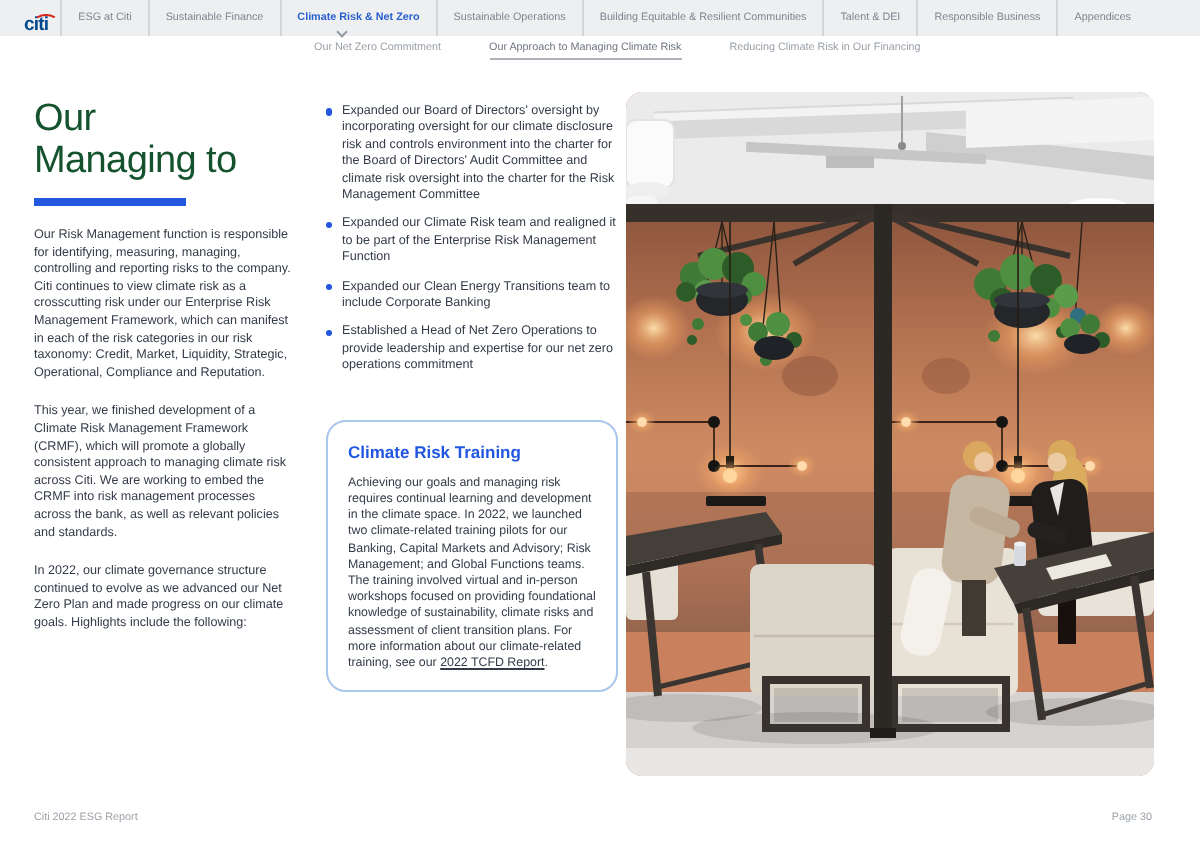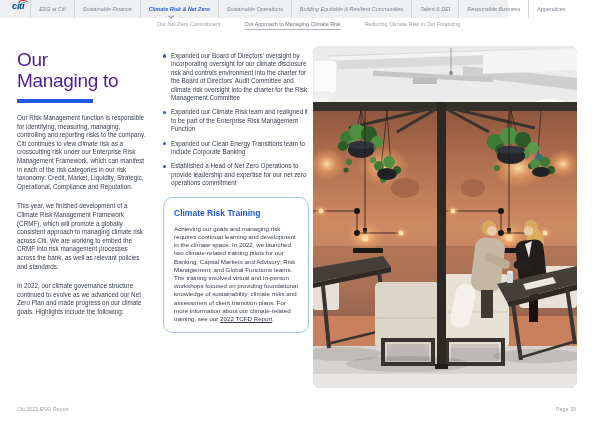--- a/index.html
+++ b/index.html
@@ -1,53 +1,53 @@
 <!DOCTYPE html>
 <html><head>
 <meta charset="utf-8">
 <style>
   * { margin:0; padding:0; box-sizing:border-box; }
   html,body { width:600px; height:425px; background:#ffffff; overflow:hidden;
               font-family:"Liberation Sans", sans-serif; position:relative; }
 
   
-  .topnav { position:absolute; top:0; left:0; width:508px; height:18px;
-            background:#edeff1; display:flex; align-items:flex-start; padding:0 8px;font-style:italic; }
+  .topnav { position:absolute; top:0; left:0; width:600px; height:18px;
+            background:#edeff1; display:flex; align-items:flex-end; padding:0 8px; }
   .logo { position:relative; font-size:9.5px; font-weight:bold; color:#01488e;
           letter-spacing:-0.4px; margin:0 6px 0 4px; }
   .logo::after { content:''; position:absolute; left:5px; top:0px; width:9.5px; height:6px;
                  border:1.3px solid transparent; border-top-color:#d9251d; border-radius:50%; }
   .nav-item { font-size:5.4px; color:#7d8690; padding:0 8px; white-space:nowrap;
               border-left:1px solid #d2d6da; line-height:18px; cursor:pointer; }
   .nav-item.active { color:#2a5fce; font-weight:bold; }
   .tab-caret { position:absolute; left:169px; top:14px; width:4px; height:4px;
                border-right:1px solid #939ba4; border-bottom:1px solid #939ba4;
                transform:rotate(45deg); background:transparent; }
 
   
   .subnav { position:absolute; top:21px; left:157px; display:flex; gap:24px; }
   .subnav-item { font-size:5.4px; color:#99a0a8; padding-bottom:2px; cursor:pointer; }
   .subnav-item.active { color:#6e7681; border-bottom:1px solid #aeb4ba; }
 
   
   .col-title { position:absolute; left:17px; top:50px; width:130px; }
-  .page-title { font-size:19px; line-height:20.5px; font-weight:400; color:#4c1d95;
+  .page-title { font-size:19px; line-height:20.5px; font-weight:400; color:#14532d;
                 letter-spacing:-0.3px; }
   .page-title span { display:block; }
   .accent-bar { width:76px; height:4px; background:#2257e0; margin-top:8px; }
   .intro p { font-size:6.3px; line-height:8.6px; color:#343c49; margin-top:11px; width:129px; }
 
   
   .col-mid { position:absolute; left:163px; top:52px; width:146px; }
   .highlights { list-style:none; }
   .highlights li { position:relative; padding-left:8px; font-size:6.3px; line-height:8.4px;
                    color:#343c49; margin-bottom:6px; }
   .highlights li::before { content:''; position:absolute; left:0; top:2.4px; width:3.2px;
                            height:3.2px; border-radius:50%; background:#2257e0; }
-  .card { margin-top:9px; border:1px solid #a9c6ec; border-radius:10px; padding:10px 10px 9px; }
+  .card { margin-top:22px; border:1px solid #a9c6ec; border-radius:10px; padding:10px 10px 9px; }
   .card h3 { font-size:8.5px; font-weight:bold; color:#2257e0; margin-bottom:7px; }
   .card p { font-size:6.2px; line-height:8.2px; color:#343c49; }
   .card a { color:#343c49; text-decoration:underline; cursor:pointer; }
 
   
   .photo { position:absolute; left:313px; top:46px; width:264px; height:342px;
            border-radius:8px; overflow:hidden; background:#c9805c; }
   .photo svg { display:block; width:100%; height:100%; }
 
   

